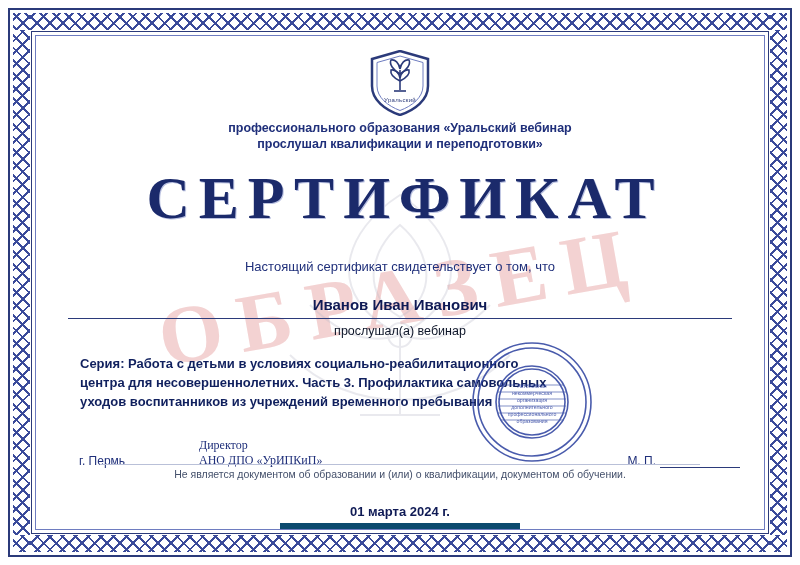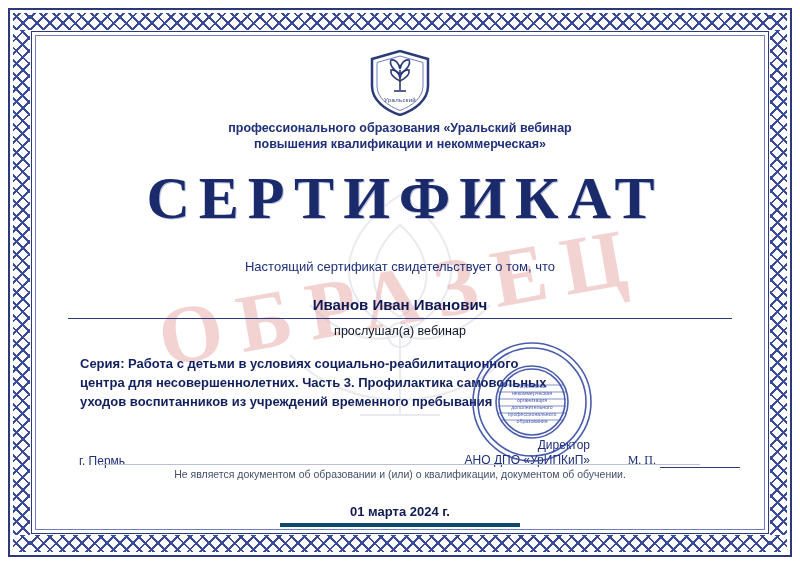--- a/index.html
+++ b/index.html
@@ -158,29 +158,29 @@
     right: 20px;
     top: 398px;
     display: flex;
     align-items: flex-end;
     justify-content: space-between;
     color: #1f2f7a;
     font-size: 12px;
   }
   .sig-city { width: 120px; padding-left: 19px; }
   .sig-mid {
-    text-align: right;
+    text-align: left;
     line-height: 15px;
     flex: 1;
+    font-family: Liberation Serif, serif;
   }
   .sig-mp {
     width: 150px;
     text-align: right;
     white-space: nowrap;
-    font-family: Liberation Serif, serif;
   }
   .mp-line {
     display: inline-block;
     width: 80px;
     border-bottom: 1px solid #2b3a7a;
     margin-left: 4px;
     vertical-align: bottom;
     height: 11px;
   }
 
@@ -205,21 +205,21 @@
     left: 0; right: 0;
     top: 462px;
     text-align: center;
   }
   .date-text {
     display: inline-block;
     color: #0f1a55;
     font-weight: bold;
     font-size: 13px;
     padding: 0 70px 4px 70px;
-    border-bottom: 4px solid #0c4a6e;
+    border-bottom: 6px solid #0c4a6e;
   }
 
   
   .stamp {
     position: absolute;
     left: 470px;
     top: 340px;
     width: 124px;
     height: 124px;
     z-index: 4;
@@ -265,21 +265,21 @@
           <path d="M31 31 C 25 28, 21 24, 22 20 C 26 19, 30 23, 31 28"></path>
           <path d="M31 31 C 37 28, 41 24, 40 20 C 36 19, 32 23, 31 28"></path>
           <path d="M25 41 L37 41"></path>
         </g>
         <text x="31" y="52" text-anchor="middle" font-family="Liberation Sans, sans-serif" font-size="6" fill="#2b3a7a" letter-spacing="0.3">Уральский</text>
       </svg>
     </div>
 
     <div class="org">
       <div>профессионального образования «Уральский вебинар</div>
-      <div>повышения квалификации и некоммерческая»</div>
+      <div>прослушал квалификации и переподготовки»</div>
     </div>
 
     <div class="title">СЕРТИФИКАТ</div>
 
     <div class="subtitle">Настоящий сертификат свидетельствует о том, что</div>
 
     <div class="name">Иванов Иван Иванович</div>
     <div class="rule"></div>
 
     <div class="verb">прослушал(а) вебинар</div>

